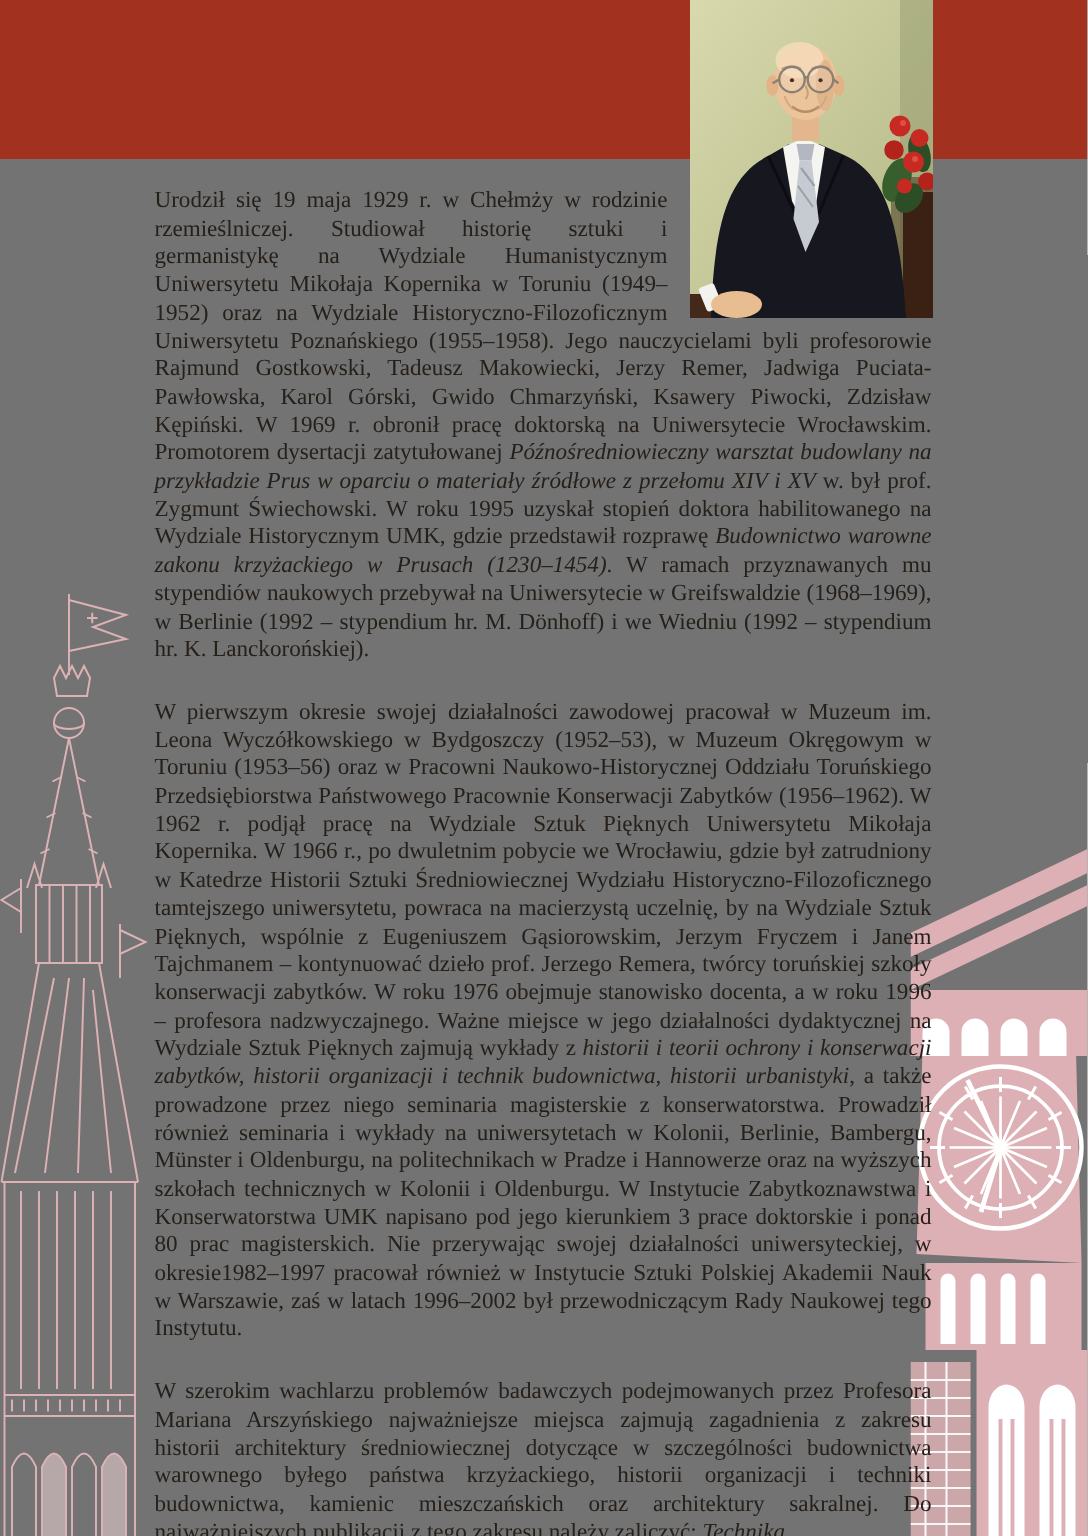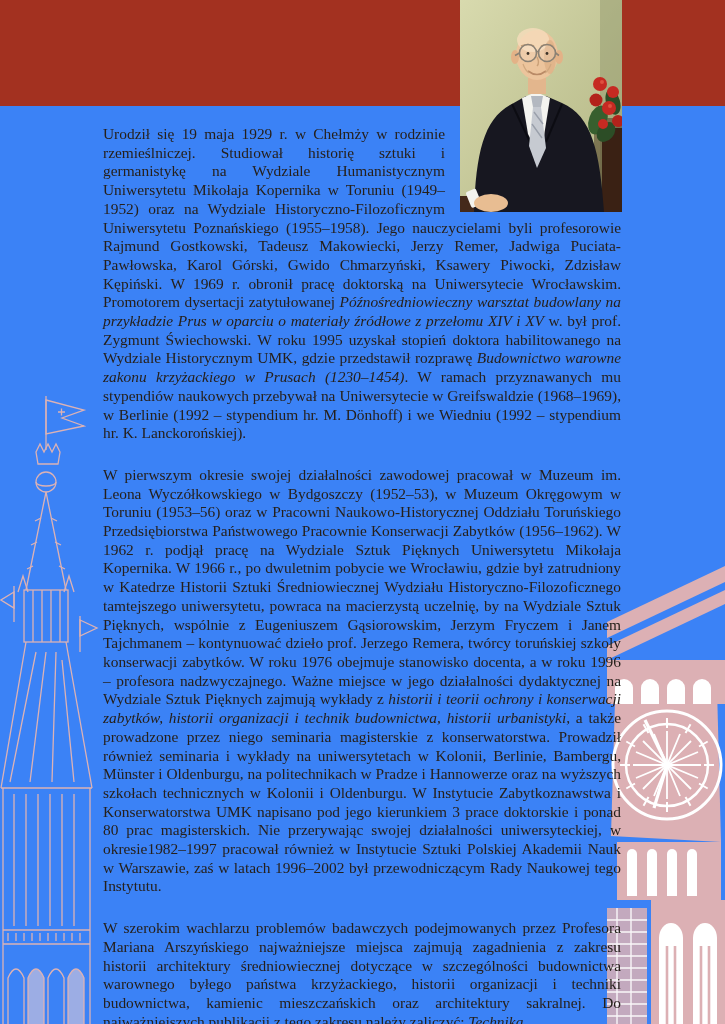--- a/index.html
+++ b/index.html
@@ -1,18 +1,18 @@
 <!DOCTYPE html>
 <html lang="pl"><head>
 <meta charset="utf-8">
 <style>
   html,body{margin:0;padding:0;background:#e8e8e8;}
   .page{
     position:relative;width:725px;height:1024px;margin:0 auto;
-    background:#3b82f6;overflow:hidden;
+    background:#737373;overflow:hidden;
     font-family:"Liberation Serif", serif;
   }
   
   .header-band{
     position:absolute;left:0;top:0;width:725px;height:106px;
     background:#a33120;z-index:1;
   }
   .page-title{
     position:absolute;left:103px;top:71px;margin:0;
     font-family:"Liberation Sans", sans-serif;

